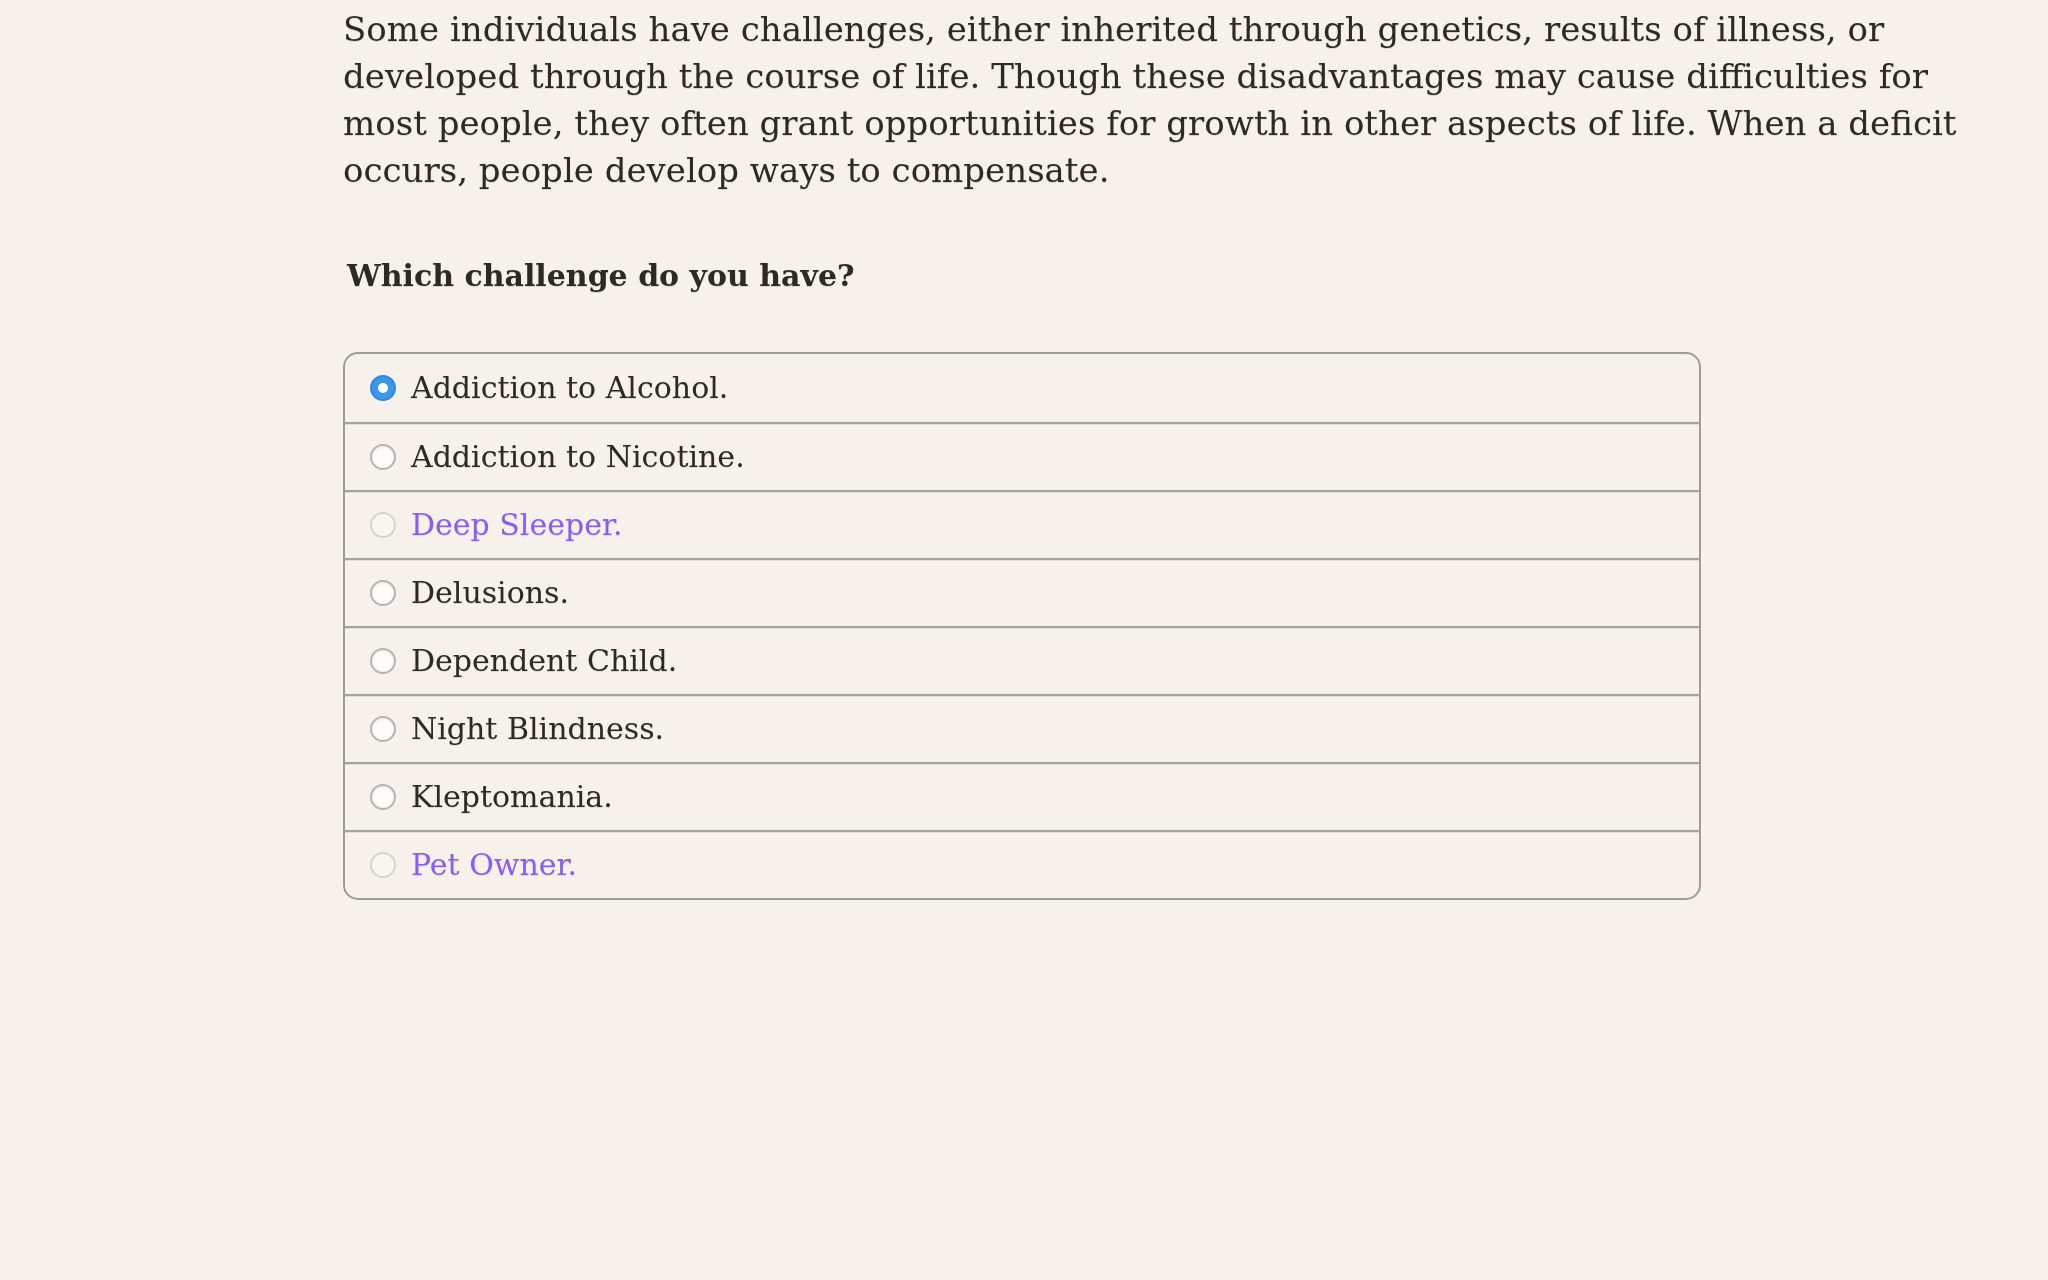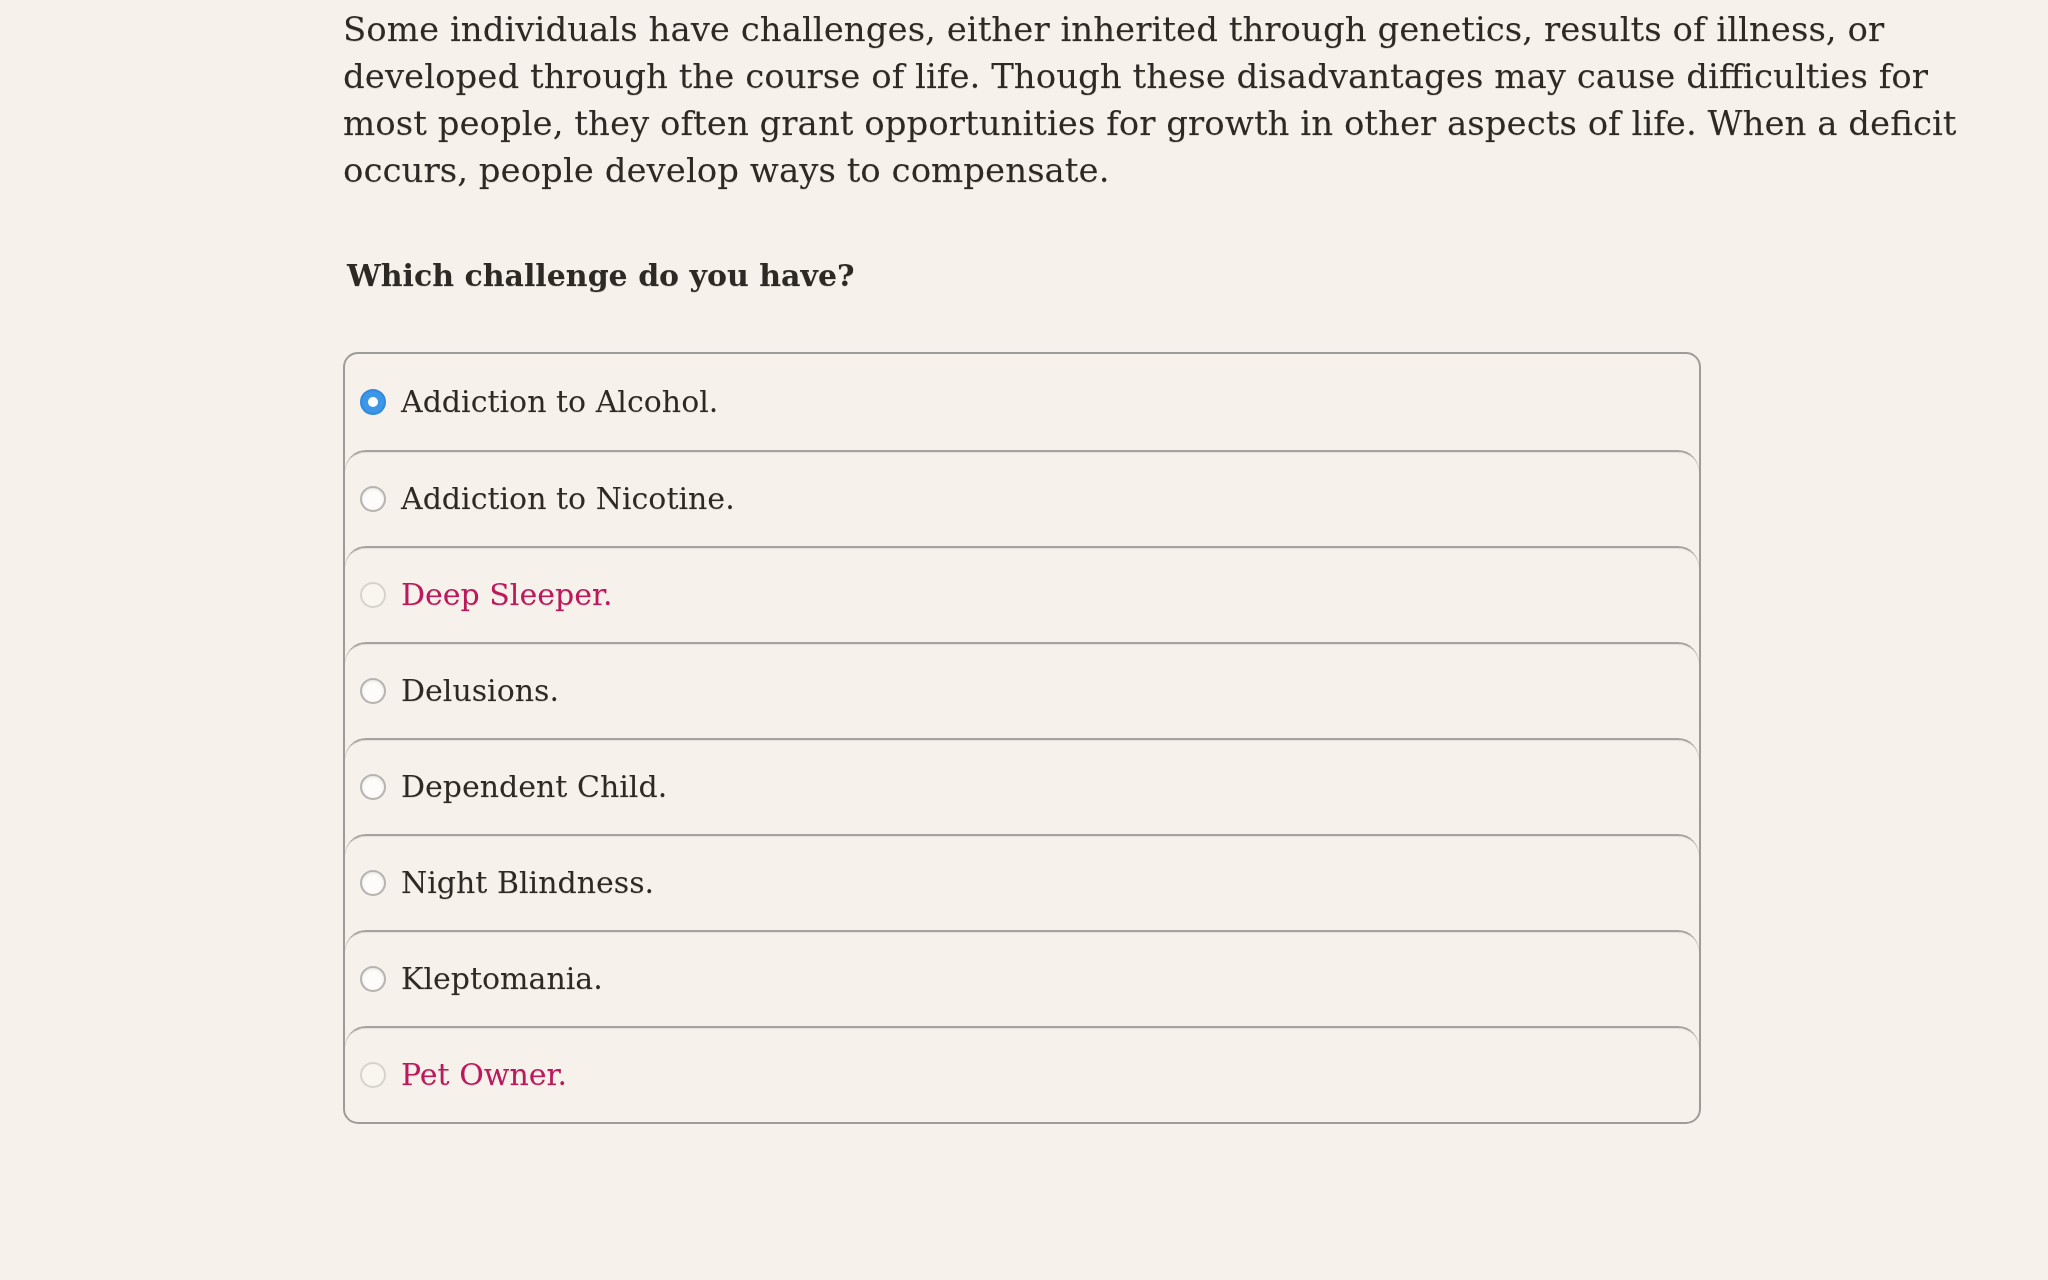--- a/index.html
+++ b/index.html
@@ -36,29 +36,28 @@
     width: 1358px;
     box-sizing: border-box;
     border: 2px solid #9e9c99;
     border-radius: 15px;
     background: #f6f1eb;
     overflow: hidden;
   }
   .option {
     display: flex;
     align-items: center;
-    height: 96px;
+    height: 68px;
     box-sizing: border-box;
-    padding-left: 15px;
+    padding-left: 25px;
     cursor: pointer;
   }
   .option + .option {
     border-top: 2px solid #a5a3a0;
     box-shadow: inset 0 1px 0 #e3dfd9;
-    border-radius: 21px;
   }
   .radio {
     flex: 0 0 auto;
     width: 26px;
     height: 26px;
     box-sizing: border-box;
     border-radius: 50%;
     margin-right: 15px;
     border: 2px solid #b7b4af;
     background: #fdfcfb;
@@ -88,21 +87,21 @@
     background: #f9f5ef;
     border-color: #d7d3cd;
     box-shadow: none;
   }
   .option-label {
     font-size: 30px;
     line-height: 1.2;
     text-shadow: 0 1px 0 rgba(90, 84, 78, 0.15);
   }
   .option.disabled .option-label {
-    color: #be185d;
+    color: #8b5cf6;
   }
 </style>
 </head>
 <body>
 
 <main class="page">
 
   <p class="intro">Some individuals have challenges, either inherited through genetics, results of illness, or
 developed through the course of life. Though these disadvantages may cause difficulties for
 most people, they often grant opportunities for growth in other aspects of life. When a deficit

